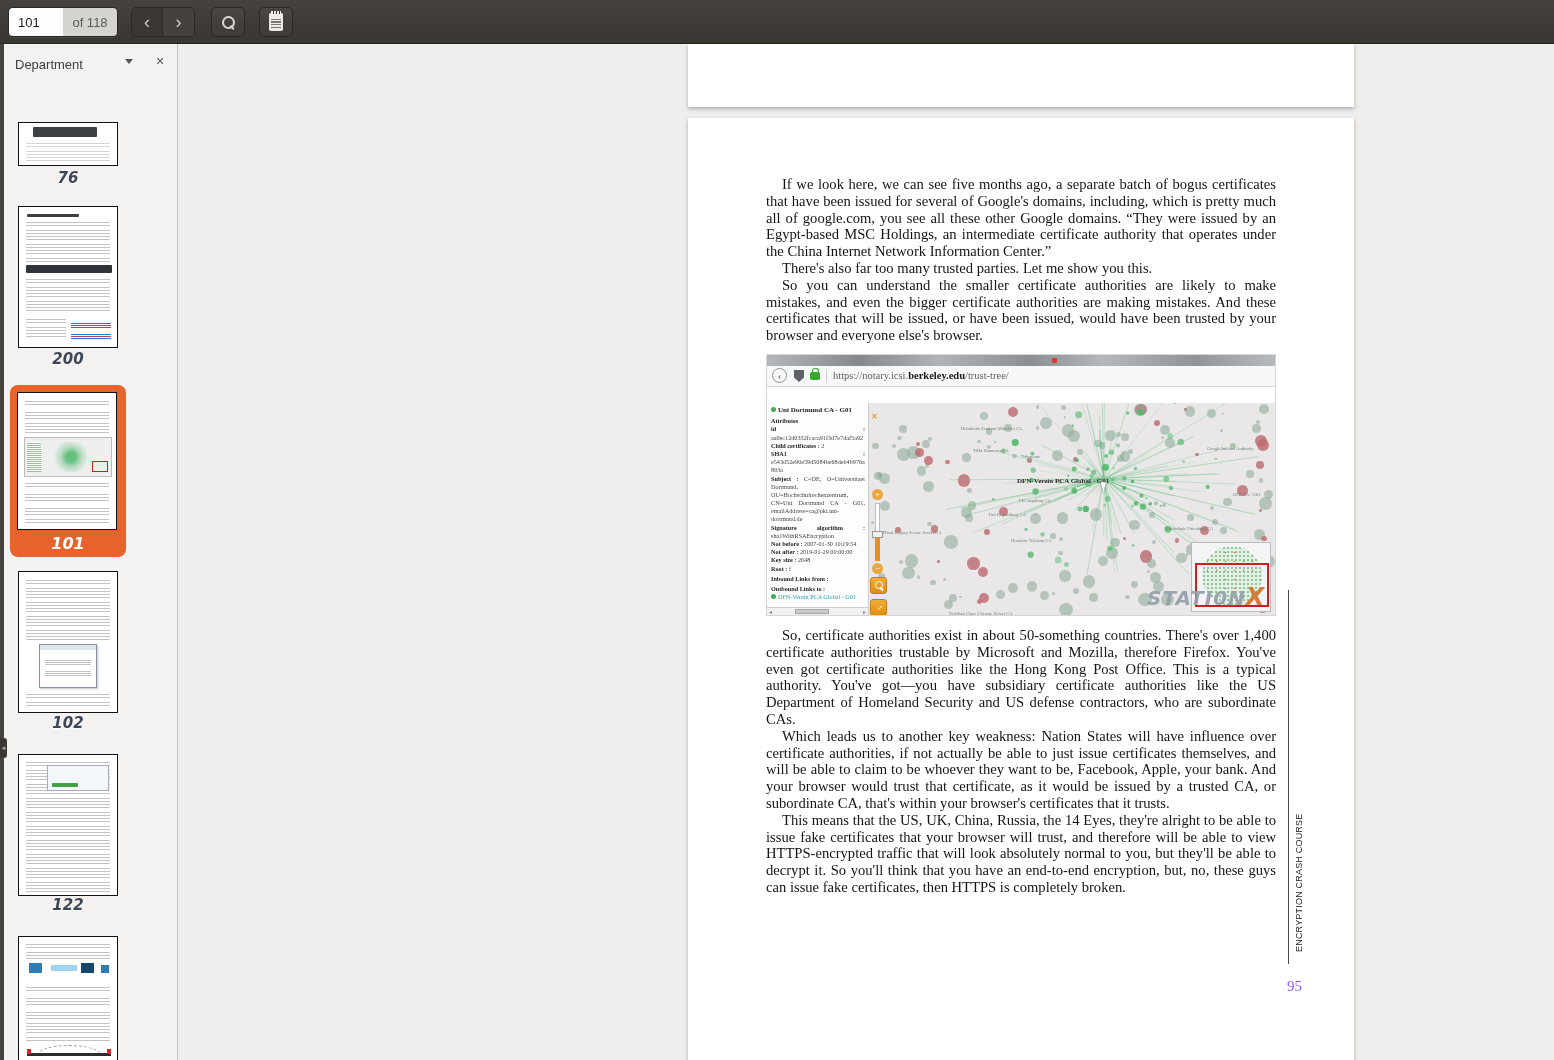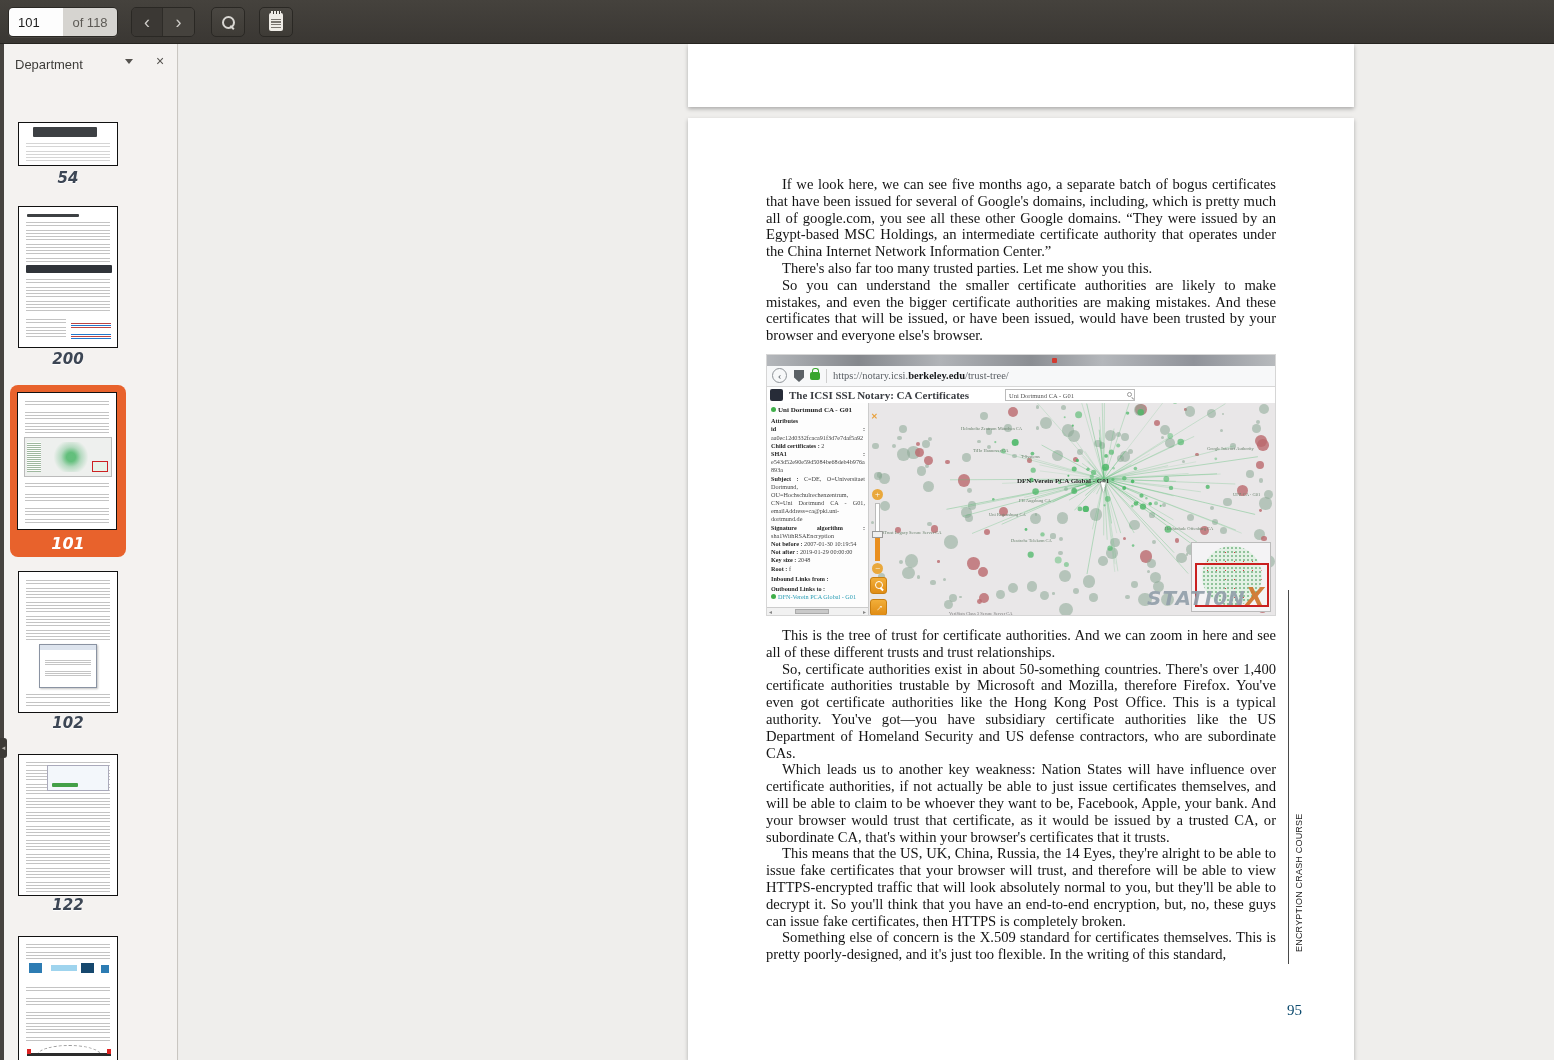--- a/index.html
+++ b/index.html
@@ -106,22 +106,22 @@
   
   #bodyText { position:absolute; left:78px; top:58px; width:510px;
     font-family:"Liberation Serif",serif; font-size:14.6px; line-height:16.8px;
     color:#141414; text-align:justify; }
   #bodyText p { text-indent:16px; }
   #imgSlot { width:510px; height:262px; margin:10px 0 11px 0; position:relative; }
   #vrule { position:absolute; left:600px; top:472px; width:1px; height:374px; background:#4a4a4a; }
   #sideLabel { position:absolute; left:606px; top:724px; height:110px; width:14px;
     writing-mode:vertical-rl; transform:rotate(180deg); font-size:9px; letter-spacing:.2px; color:#1d1d1d;
     font-family:"Liberation Sans",sans-serif; white-space:nowrap; }
-  #pageNum { position:absolute; left:599px; top:884px; font-family:"Liberation Serif",serif;
-    font-size:15px; color:#0c4a6e; }
+  #pageNum { position:absolute; left:599px; top:860px; font-family:"Liberation Serif",serif;
+    font-size:15px; color:#8b5cf6; }
 
   
   #shot { position:absolute; left:0; top:0; width:510px; height:262px; border:1px solid #d6d6d6; background:#fff; }
   #chromeTop { position:absolute; left:0; top:0; width:508px; height:11px;
     background:linear-gradient(90deg,#b4b7bb,#85888d 18%,#b0b3b7 34%,#8b8e93 52%,#b4b7bb 66%,#90939a 84%,#b7babd);
     overflow:hidden; }
   #chromeTop .reddot { position:absolute; left:285px; top:3px; width:5px; height:5px; background:#d23b30; border-radius:1px; }
   #urlbar { position:absolute; left:0; top:11px; width:508px; height:21px; background:#f7f8f9;
     border-bottom:1px solid #d7d7d7; display:flex; align-items:center; }
   #backBtn { width:15px; height:15px; border:1.6px solid #8e9398; border-radius:50%; margin-left:5px;
@@ -232,21 +232,21 @@
   </div>
   <div id="sbChevBtn">
     <span class="chevDown"></span>
   </div>
   <div id="sbCloseBtn">×</div>
 
   <div class="tpage" style="top:78px;height:44px;">
     <div class="dk" style="left:14px;top:4px;width:64px;height:10px;"></div>
     <div class="tlines" style="top:18px;height:20px;opacity:.6;"></div>
   </div>
-  <div class="tnum" style="top:125px;">54</div>
+  <div class="tnum" style="top:125px;">76</div>
 
   <div class="tpage" style="top:162px;height:142px;">
     <div class="dk" style="left:8px;top:7px;width:52px;height:3.4px;"></div>
     <div class="tlines" style="top:13px;height:42px;"></div>
     <div class="dk" style="left:7px;top:58px;width:86px;height:8px;background:#30343a;"></div>
     <div class="tlines" style="top:70px;height:38px;"></div>
     <div style="position:absolute;left:52px;top:110px;width:40px;height:22px;
          background:repeating-linear-gradient(#fff 0 1.6px,#b44 1.6px 2.2px,#fff 2.2px 3.8px,#27c 3.8px 4.4px);"></div>
     <div class="tlines" style="top:110px;left:7px;width:40px;height:22px;"></div>
   </div>
@@ -311,28 +311,20 @@
         <div id="shot">
           <div id="chromeTop">
             <span class="reddot"></span>
           </div>
           <div id="urlbar">
             <div id="backBtn">‹</div>
             <div class="shield"></div>
             <div class="lock"></div>
             <div id="urlSep"></div>
             <div id="urlText"><span>https://notary.icsi.</span><b>berkeley.edu</b><span>/trust-tree/</span></div>
-          </div>
-          <div id="siteHeader">
-            <div id="siteLogo"></div>
-            <div id="siteTitle">The ICSI SSL Notary: CA Certificates</div>
-            <div id="siteSearch">
-              <span>Uni Dortmund CA - G01</span>
-              <span class="mg"></span>
-            </div>
           </div>
           <div id="shotBody">
             <div id="caPanel">
               <div id="caTitle"><span class="gdotIco"></span><span>Uni Dortmund CA - G01</span></div>
               <div class="pHead">Attributes</div>
               <div class="pf"><b>id :</b><span> aa0ec12d0332fcaca91f3d7e7daf5a92</span></div>
               <div class="pf"><b>Child certificates :</b><span> 2</span></div>
               <div class="pf"><b>SHA1 :</b><span> e543d52e90e59d5084be68deb4b976a893a</span></div>
               <div class="pf"><b>Subject :</b><span> C=DE, O=Universitaet Dortmund, OU=Hochschulrechenzentrum, CN=Uni Dortmund CA - G01, emailAddress=ca@pki.uni-dortmund.de</span></div>
               <div class="pf"><b>Signature algorithm :</b><span> sha1WithRSAEncryption</span></div>
@@ -692,24 +684,22 @@
                   <span class="mgw"></span>
                 </div>
               <div class="zbtn" id="zArrow">
                   <span>→</span>
                 </div>
             </div>
           </div>
         </div>
       </div>
 
-      <p>This is the tree of trust for certificate authorities. And we can zoom in here and see all of these different trusts and trust relationships.</p>
       <p>So, certificate authorities exist in about 50-something countries. There's over 1,400 certificate authorities trustable by Microsoft and Mozilla, therefore Firefox. You've even got certificate authorities like the Hong Kong Post Office. This is a typical authority. You've got—you have subsidiary certificate authorities like the US Department of Homeland Security and US defense contractors, who are subordinate CAs.</p>
       <p>Which leads us to another key weakness: Nation States will have influence over certificate authorities, if not actually be able to just issue certificates themselves, and will be able to claim to be whoever they want to be, Facebook, Apple, your bank. And your browser would trust that certificate, as it would be issued by a trusted CA, or subordinate CA, that's within your browser's certificates that it trusts.</p>
       <p>This means that the US, UK, China, Russia, the 14 Eyes, they're alright to be able to issue fake certificates that your browser will trust, and therefore will be able to view HTTPS-encrypted traffic that will look absolutely normal to you, but they'll be able to decrypt it. So you'll think that you have an end-to-end encryption, but, no, these guys can issue fake certificates, then HTTPS is completely broken.</p>
-      <p>Something else of concern is the X.509 standard for certificates themselves. This is pretty poorly-designed, and it's just too flexible. In the writing of this standard,</p>
     </div>
 
     <div id="vrule"></div>
     <div id="sideLabel">ENCRYPTION CRASH COURSE</div>
     <div id="pageNum">95</div>
   </div>
 </div>
 
 </body></html>

